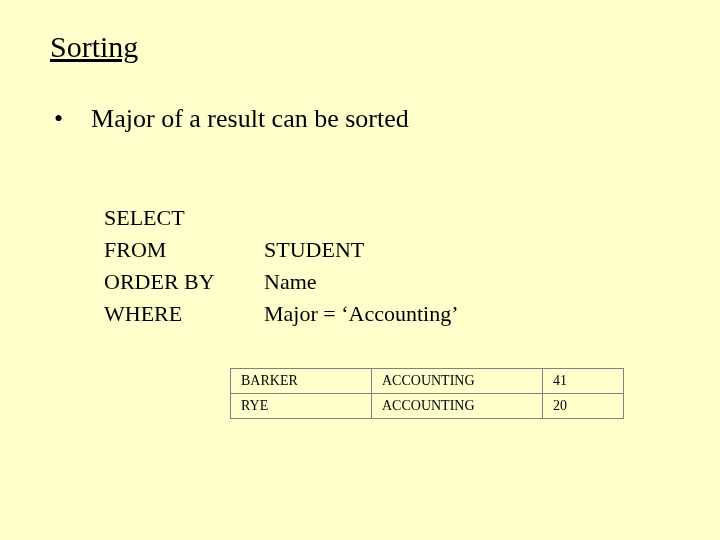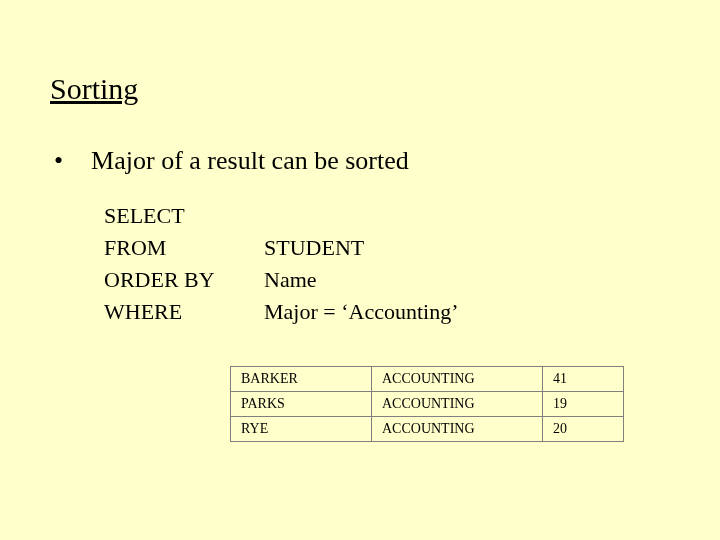--- a/index.html
+++ b/index.html
@@ -9,21 +9,21 @@
     height: 540px;
     background: #ffffcc;
     font-family: "Times New Roman", Times, serif;
     color: #000;
   }
   .slide {
     position: relative;
     width: 720px;
     height: 540px;
     box-sizing: border-box;
-    padding: 72px 40px 0 50px;
+    padding: 30px 40px 0 50px;
   }
   .title {
     font-size: 30px;
     text-decoration: underline;
     margin: 0 0 40px 0;
   }
   .bullet-row {
     display: flex;
     align-items: flex-start;
     margin-left: 4px;
@@ -31,21 +31,21 @@
   .bullet-dot {
     font-size: 26px;
     line-height: 1;
     margin-right: 28px;
     margin-top: 2px;
   }
   .bullet-text {
     font-size: 26px;
   }
   .sql-block {
-    margin-top: 24px;
+    margin-top: 68px;
     margin-left: 54px;
     font-size: 22px;
     line-height: 1.45;
   }
   .sql-row {
     display: flex;
   }
   .sql-kw {
     width: 160px;
   }
@@ -98,25 +98,20 @@
 
   <div class="table-wrap">
     <table class="result">
       <tbody>
           <tr>
         <td class="name">BARKER</td>
         <td class="major">ACCOUNTING</td>
         <td class="age">41</td>
       </tr>
       <tr>
-        <td class="name">PARKS</td>
-        <td class="major">ACCOUNTING</td>
-        <td class="age">19</td>
-      </tr>
-      <tr>
         <td class="name">RYE</td>
         <td class="major">ACCOUNTING</td>
         <td class="age">20</td>
       </tr>
     </tbody>
       </table>
   </div>
 
 </div>
 

